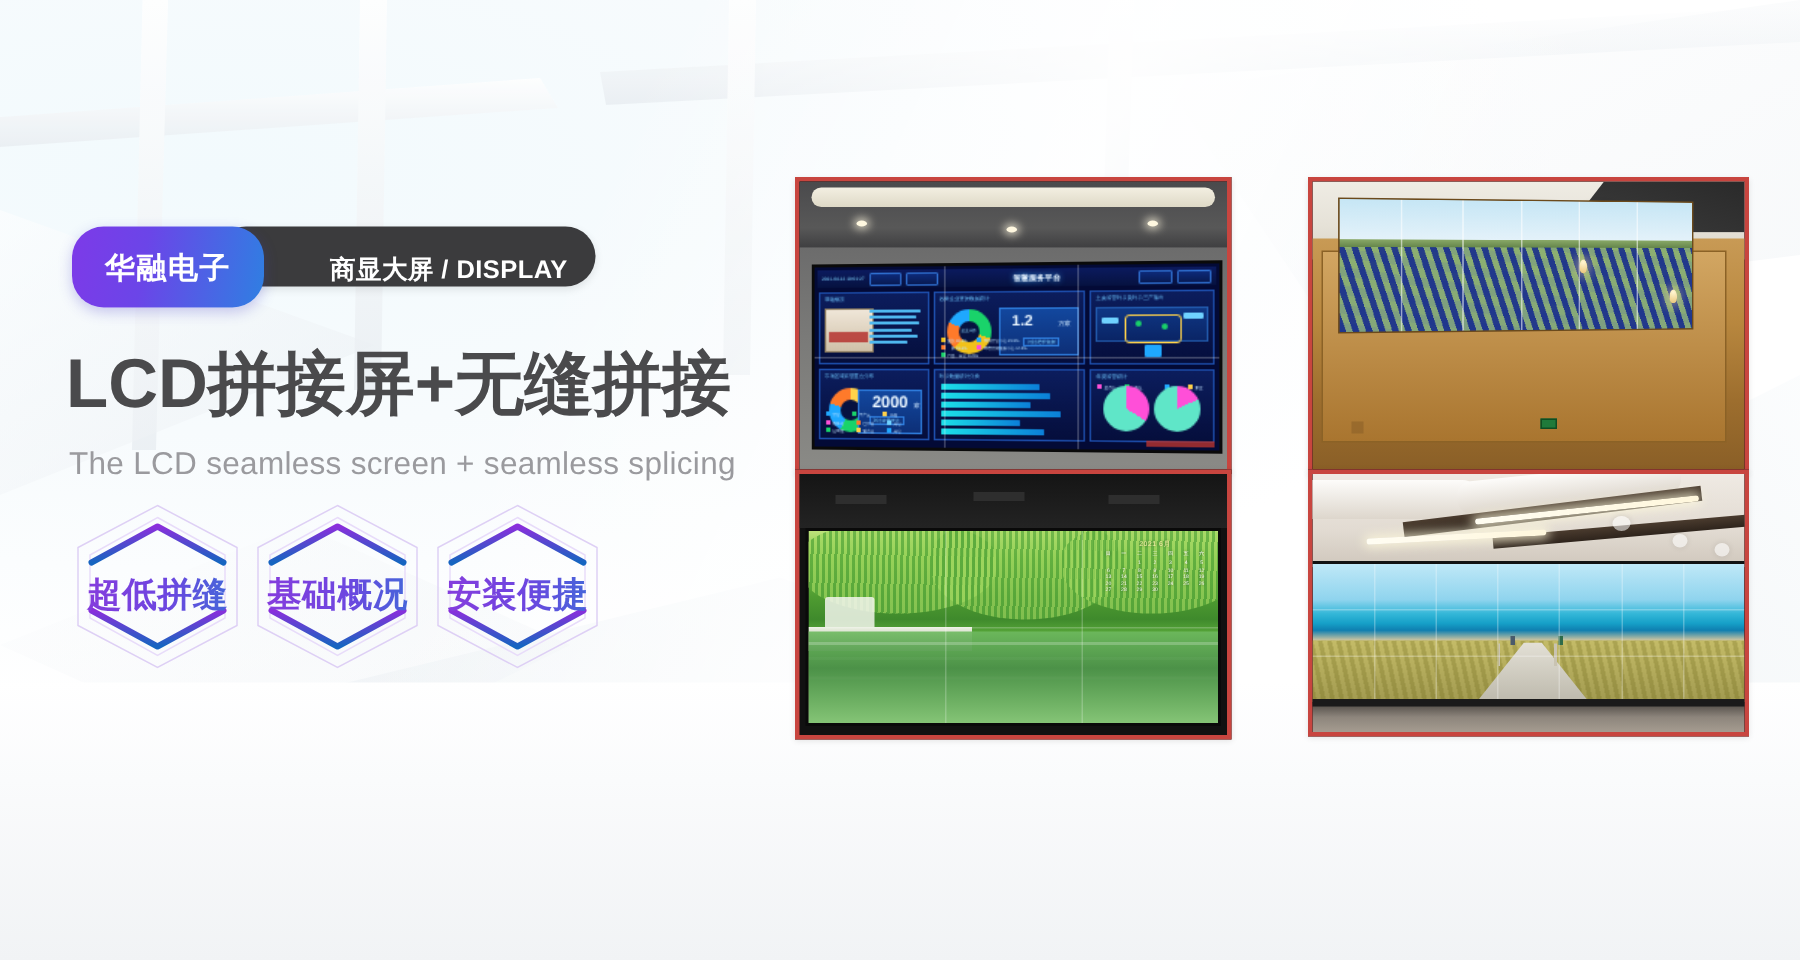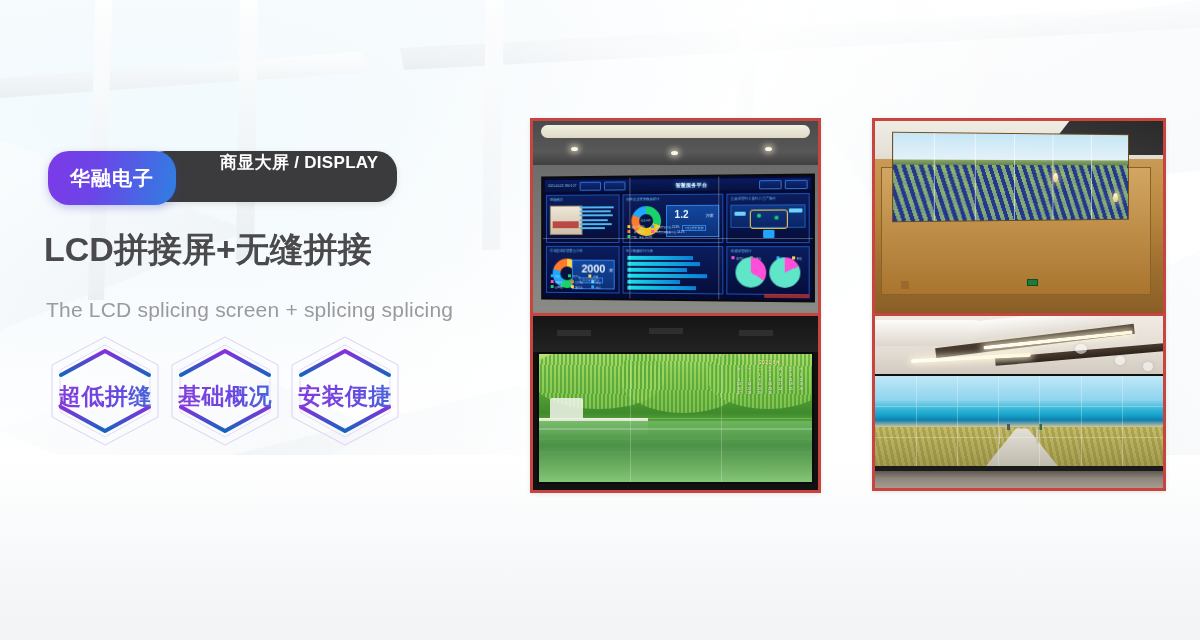--- a/index.html
+++ b/index.html
@@ -17,34 +17,34 @@
         linear-gradient(160deg,#eef6fa 0%,#ffffff 45%,#f4f6f8 100%);}
   .bg svg{position:absolute;inset:0;width:1200px;height:640px;}
   .sheen{position:absolute;inset:0;
       background:linear-gradient(115deg,rgba(255,255,255,0) 30%,rgba(255,255,255,.85) 52%,rgba(255,255,255,0) 72%);}
   .floor{position:absolute;left:0;right:0;top:455px;height:185px;
       background:linear-gradient(180deg,#ffffff 0%,#fafbfc 35%,#f1f3f5 100%);}
 
   
   .pill{position:absolute;left:48px;top:151px;height:42px;display:flex;align-items:stretch;}
   .pill-dark{
-    position:absolute;left:96px;top:0;height:51px;padding:0 18px 0 76px;
-    background:#3b3b3d;border-radius:21px;display:flex;align-items:flex-start;
+    position:absolute;left:96px;top:0;height:40px;padding:0 18px 0 76px;
+    background:#3b3b3d;border-radius:21px;display:flex;align-items:flex-end;
     box-shadow:0 2px 6px rgba(0,0,0,.10);
   }
   .pill-dark span{color:#ffffff;font-size:17px;font-weight:bold;letter-spacing:.3px;white-space:nowrap;}
   .pill-grad{
     position:relative;z-index:2;height:54px;padding:0 22px;border-radius:21px;
     background:linear-gradient(100deg,#7d3ae8 0%,#6b45e8 38%,#2f7fe2 100%);
     display:flex;align-items:center;box-shadow:0 3px 9px rgba(70,60,200,.28);
   }
   .pill-grad span{color:#ffffff;font-size:20px;font-weight:bold;letter-spacing:1px;white-space:nowrap;}
 
   
-  .headline{position:absolute;left:44px;top:232px;font-size:34px;font-weight:bold;
+  .headline{position:absolute;left:44px;top:232px;font-size:46px;font-weight:bold;
             color:#4a4a4c;letter-spacing:0px;white-space:nowrap;line-height:1;}
   .subline{position:absolute;left:46px;top:298px;font-size:21px;color:#9a9a9e;
            letter-spacing:.2px;white-space:nowrap;}
 
   
   .features{position:absolute;left:46px;top:333px;display:flex;gap:2px;}
   .feat{position:relative;width:118px;height:116px;}
   .feat svg{position:absolute;left:0;top:0;}
   .feat .flabel{
     position:absolute;left:0;right:0;top:48px;text-align:center;
@@ -220,21 +220,21 @@
   <div class="pill">
     <div class="pill-dark">
       <span>商显大屏 / DISPLAY</span>
     </div>
     <div class="pill-grad">
       <span>华融电子</span>
     </div>
   </div>
 
   <div class="headline">LCD拼接屏+无缝拼接</div>
-  <div class="subline">The LCD splicing screen + splicing splicing</div>
+  <div class="subline">The LCD seamless screen + seamless splicing</div>
 
   <div class="features">
 
     <div class="feat">
       <svg width="118" height="116" viewBox="0 0 118 116">
         <defs>
           <linearGradient id="hx1" x1="0" y1="0" x2="0" y2="1">
             <stop offset="0" stop-color="#8a2fdc"></stop>
               <stop offset="1" stop-color="#1565c0"></stop>
           </linearGradient>

